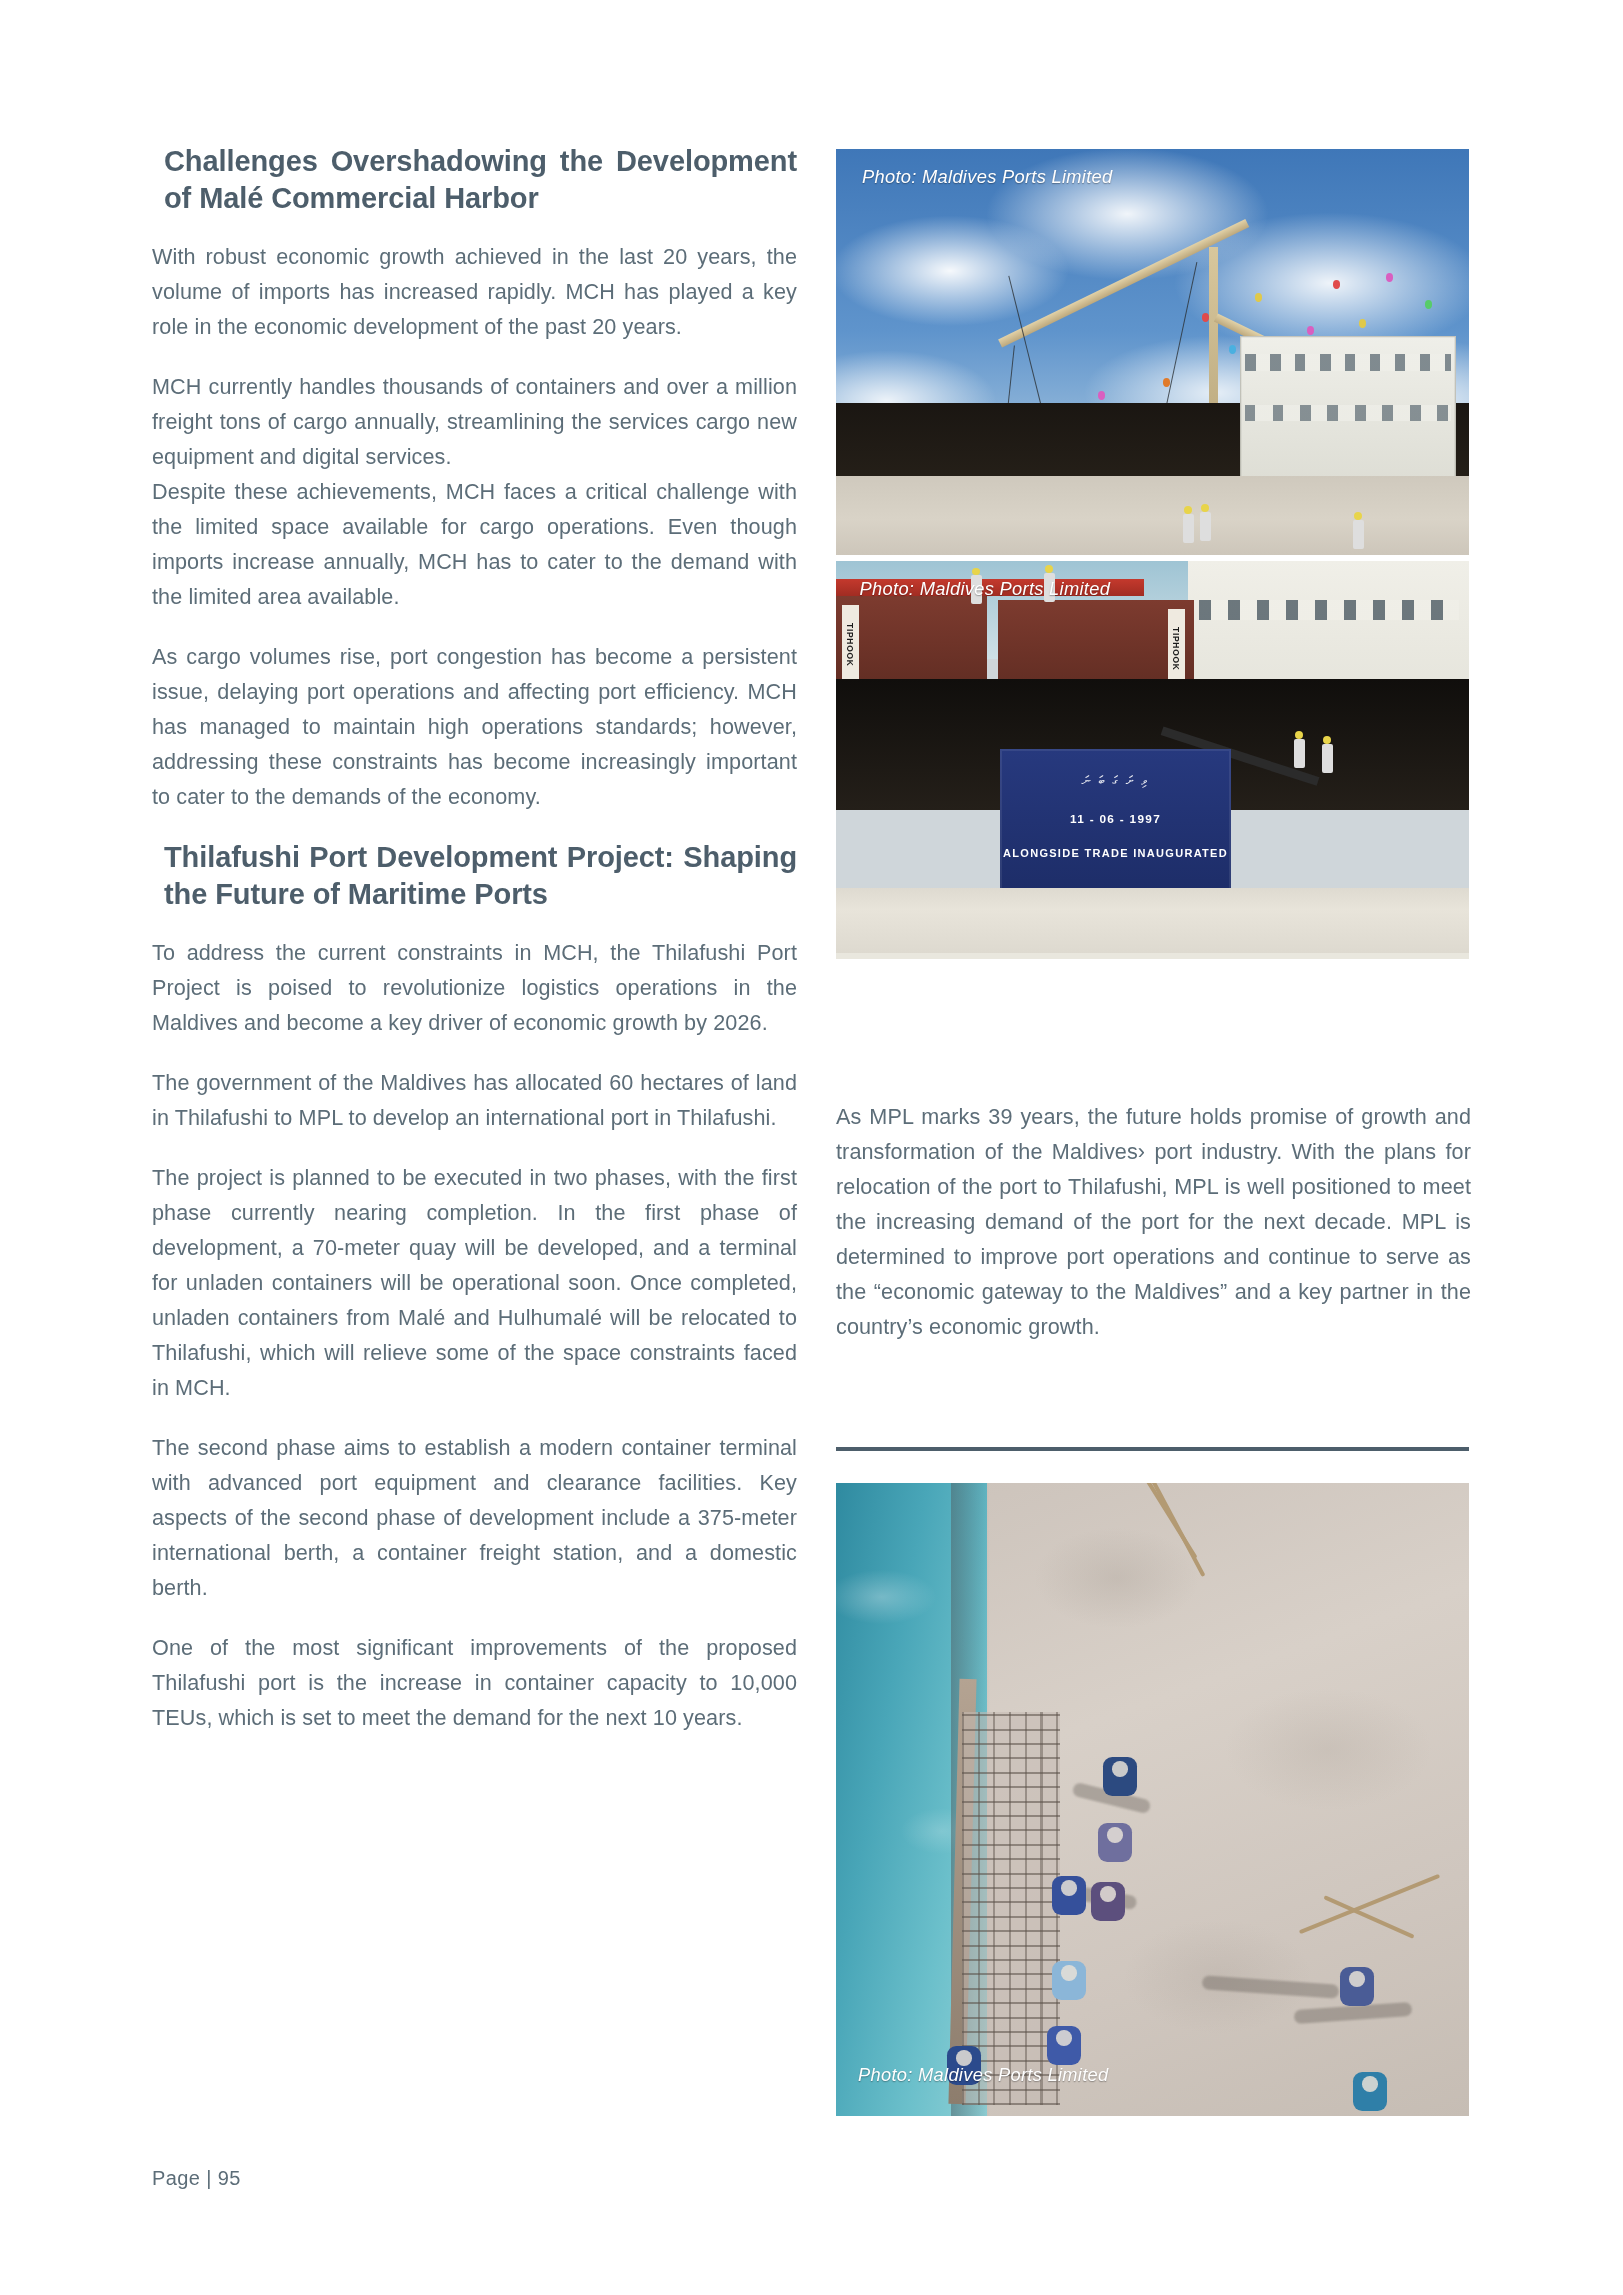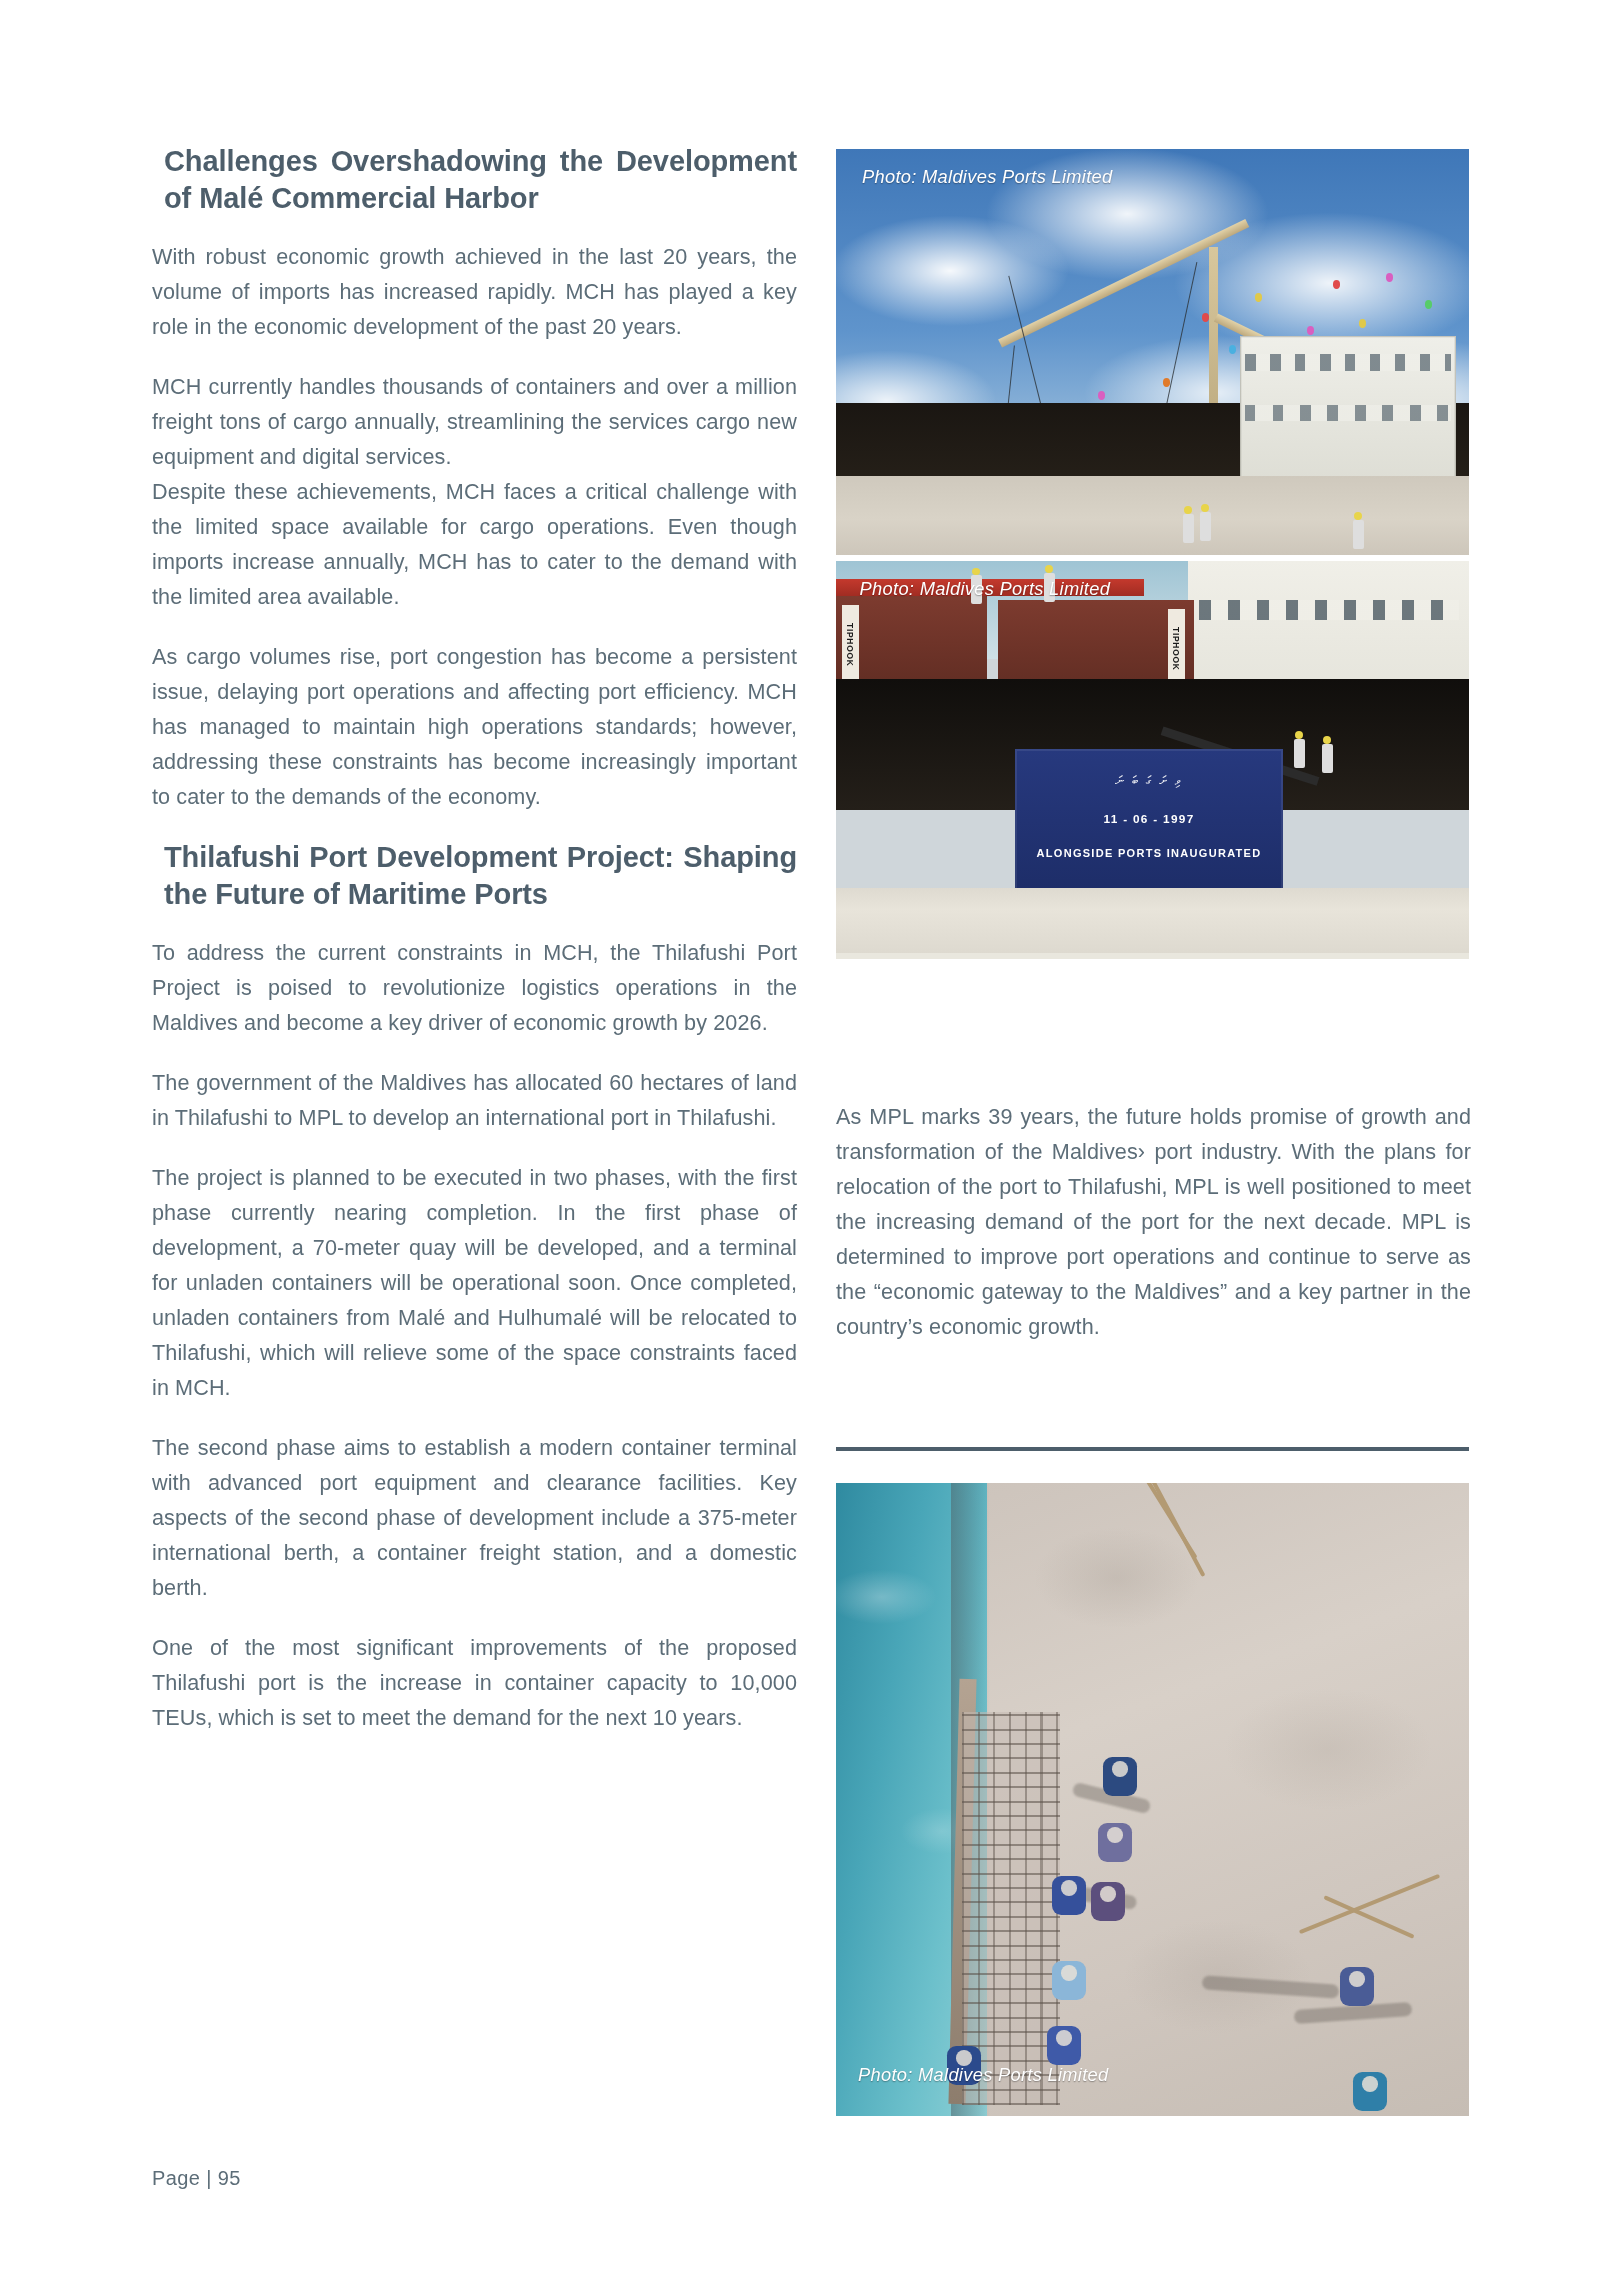--- a/index.html
+++ b/index.html
@@ -185,21 +185,21 @@
     position:absolute; background: linear-gradient(#7d3b2f,#5f2c22);
   }
   .tiphook .lbl {
     position:absolute; left: 5.9px; top: 9.2px; width: 17px; height: 79px;
     background: #efeae0; color:#1b1b1b; font-size: 8.5px; font-weight:bold;
     writing-mode: vertical-rl; text-align:center; letter-spacing:0.7px;
     display:flex; align-items:center; justify-content:center;
     font-family:"Liberation Sans", sans-serif;
   }
   .bluebox {
-    position:absolute; left: 179px; top: 188px; width: 268px; height: 145px;
+    position:absolute; left: 164px; top: 188px; width: 231px; height: 145px;
     background: linear-gradient(#27397e,#1d2d68);
     box-shadow: inset 0 0 0 2px rgba(255,255,255,.08);
     color:#ffffff; text-align:center;
   }
   .bluebox .dhivehi {
     position:absolute; left:0; right:0; top: 23.6px; font-size: 13px; letter-spacing: 2px;
     font-family:"Liberation Sans", sans-serif; opacity:.92;
   }
   .bluebox .bdate {
     position:absolute; left:0; right:0; top: 63px; font-size: 11.8px; letter-spacing: 1.3px;
@@ -383,21 +383,21 @@
     <div class="tiphook" style="left:162px; top:39px; width:196px; height:96px;">
       <div class="lbl" style="left:auto; right:9.2px;">TIPHOOK</div>
     </div>
 
     <div class="hull2"></div>
     <div class="gangway"></div>
 
     <div class="bluebox">
       <div class="dhivehi">ވި ށަ ގަ ބަ ނަ</div>
       <div class="bdate">11 - 06 - 1997</div>
-      <div class="binaug">ALONGSIDE PORTS INAUGURATED</div>
+      <div class="binaug">ALONGSIDE TRADE INAUGURATED</div>
     </div>
 
     <div class="worker" style="left:458px; top:178px;"></div>
     <div class="worker" style="left:486px; top:183px;"></div>
     <div class="worker" style="left:135px; top:14.4px;"></div>
     <div class="worker" style="left:208px; top:11.8px;"></div>
 
     <div class="apron2">
       <div class="tradeband">H WORLD TRADE ,  WORLD TRADE THROUGH WORLD PORTS</div>
     </div>

